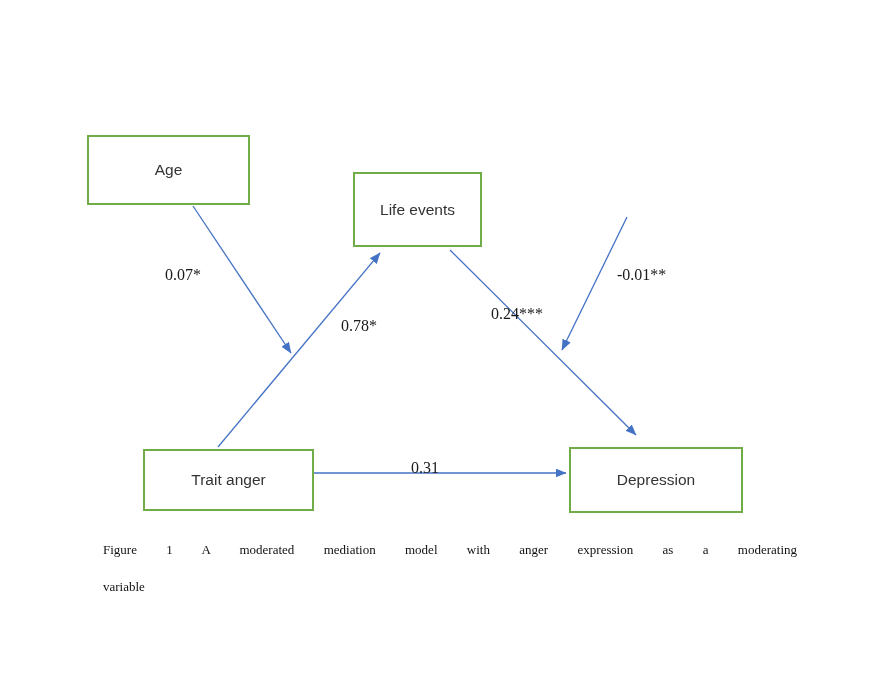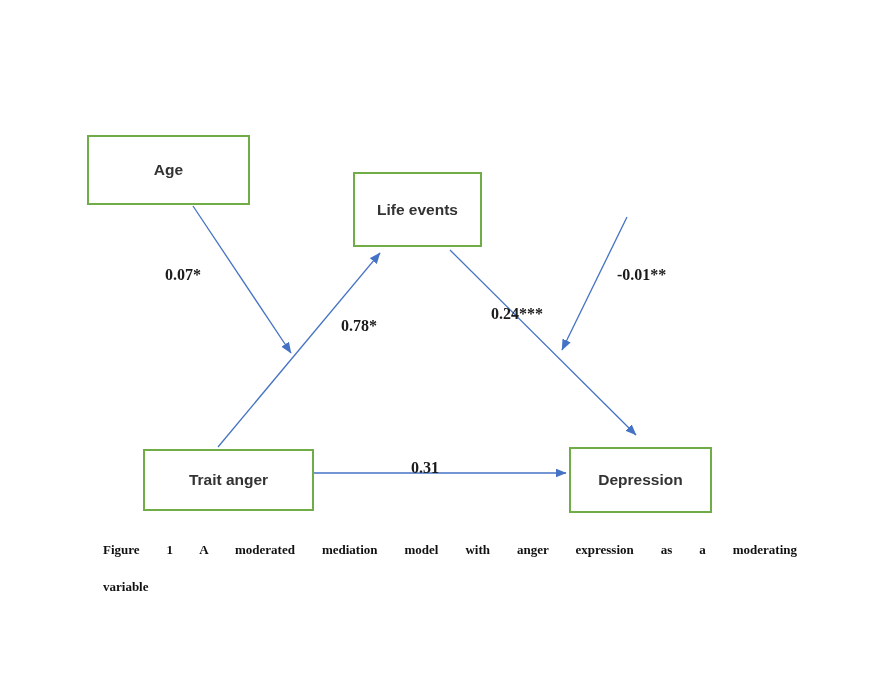--- a/index.html
+++ b/index.html
@@ -2,37 +2,36 @@
 <html style="--bg: #ffffff; --box: #70AD47; --arrow: #4472C4;"><head>
 <meta charset="utf-8">
 <style>
   html,body{margin:0;padding:0;background:#fff;}
   .canvas{
     position:relative;
     width:885px;height:695px;
     background:var(--bg,#ffffff);
     overflow:hidden;
     font-family:"Liberation Sans",sans-serif;
-    font-weight:bold;
   }
   .arrows{position:absolute;left:0;top:0;width:885px;height:695px;}
   .edge{stroke:var(--arrow,#4472C4);stroke-width:1.3;fill:none;}
   .arrowhead{fill:var(--arrow,#4472C4);}
   .node{
     position:absolute;box-sizing:border-box;
     border:2.5px solid var(--box,#70AD47);
     background:#ffffff;
     display:flex;align-items:center;justify-content:center;
     font-size:15.5px;color:#333333;
   }
   #node-age{left:87px;top:135px;width:163px;height:70px;}
   #node-life-events{left:353px;top:172px;width:129px;height:75px;}
   #node-anger-express{left:566px;top:146px;width:164px;height:70px;}
   #node-trait-anger{left:143px;top:449px;width:171px;height:62px;}
-  #node-depression{left:569px;top:447px;width:143px;height:66px;}
+  #node-depression{left:569px;top:447px;width:174px;height:66px;}
   .coef{
     position:absolute;white-space:nowrap;
     font-family:"Liberation Serif",serif;
     font-size:16px;color:#1b1b1b;
   }
   #coef-age{left:165px;top:266px;}
   #coef-a{left:341px;top:317px;}
   #coef-b{left:491px;top:305px;}
   #coef-mod{left:617px;top:266px;}
   #coef-c{left:411px;top:459px;}

